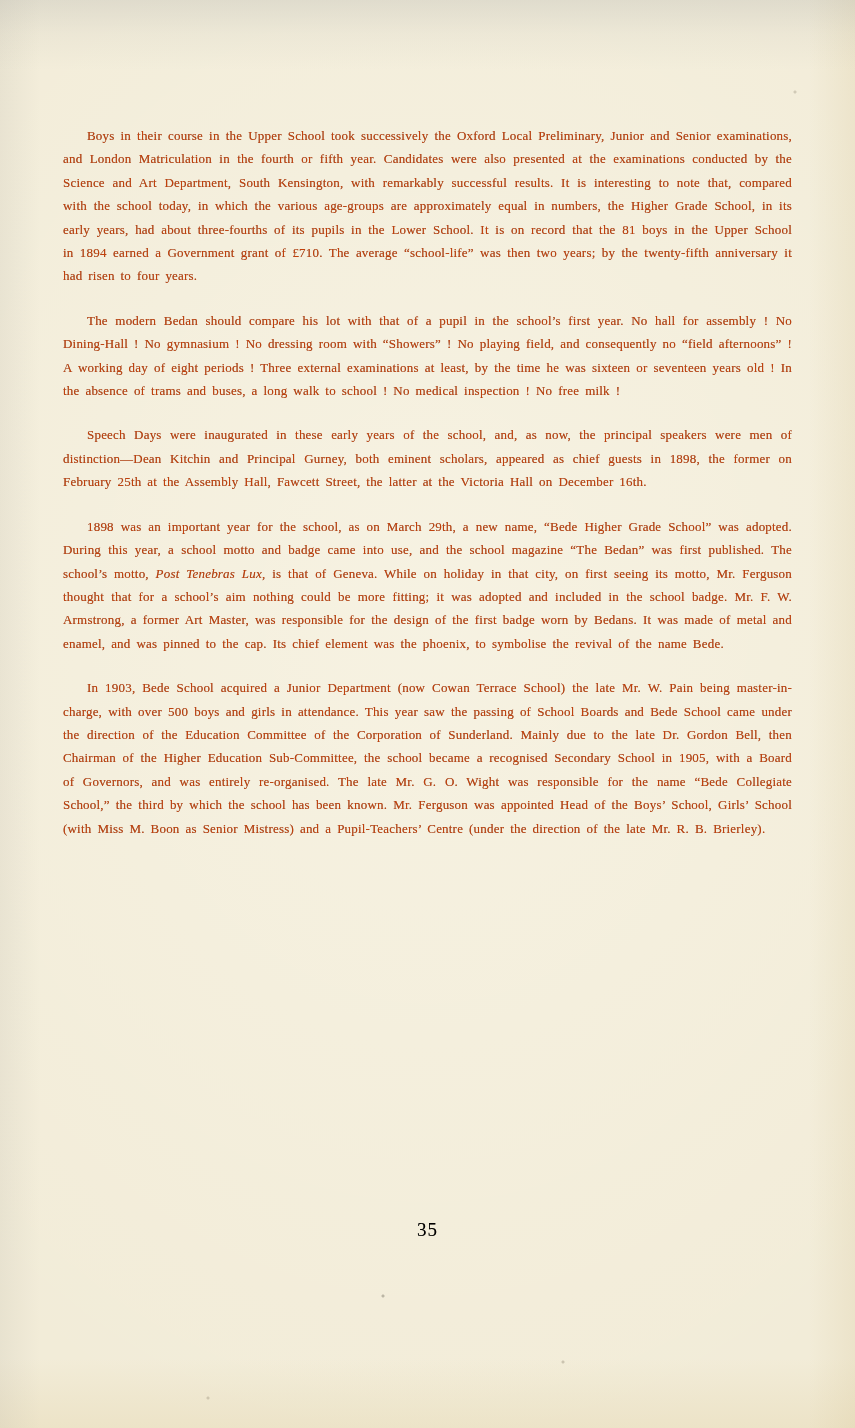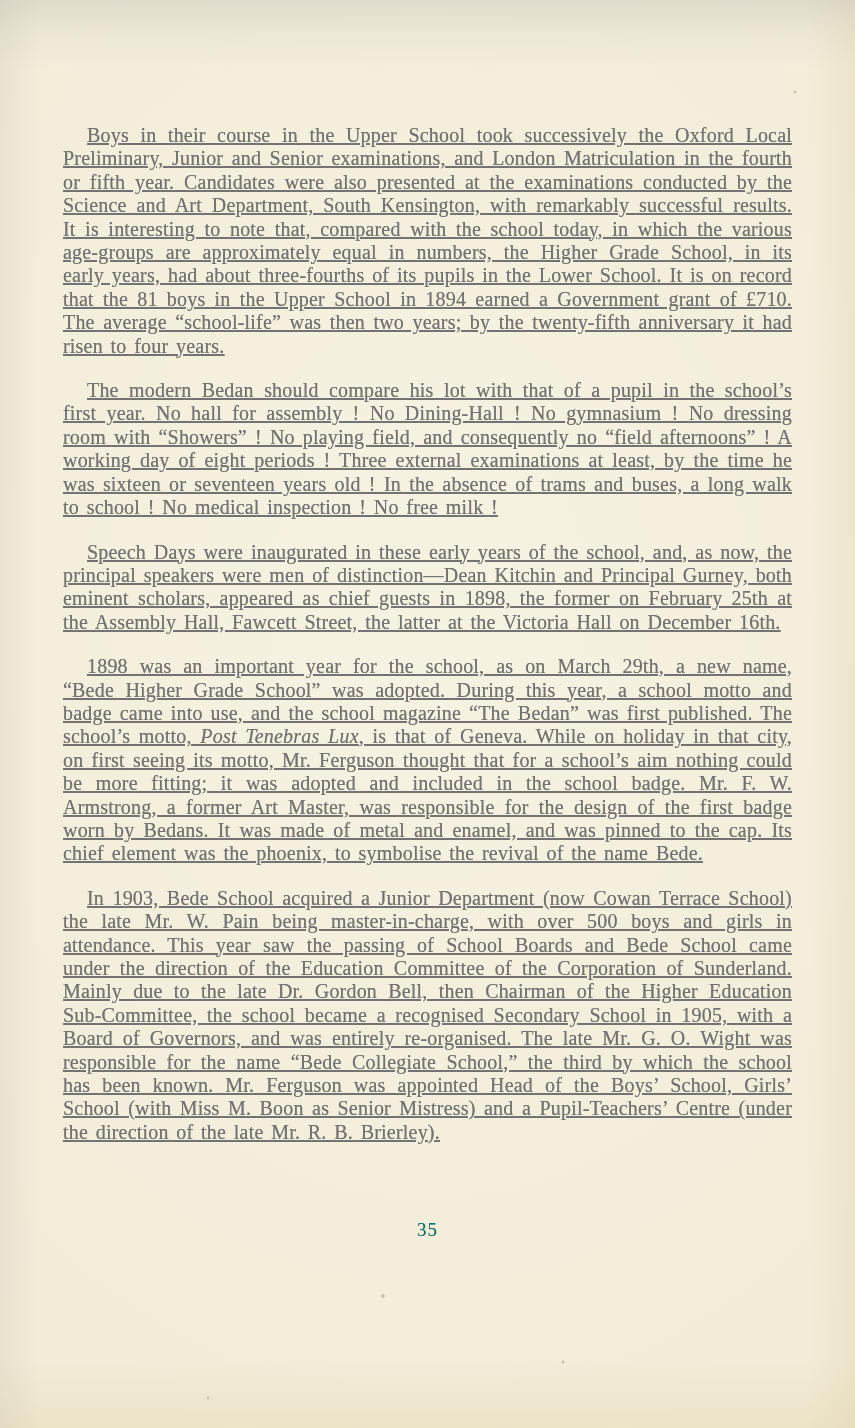--- a/index.html
+++ b/index.html
@@ -24,46 +24,45 @@
       linear-gradient(to top, rgba(222,204,156,0.28) 0px, rgba(222,204,156,0) 70px),
       radial-gradient(ellipse 120% 90% at 50% 42%, rgba(255,253,244,0.35), rgba(0,0,0,0) 70%);
     font-family: "Liberation Serif", "DejaVu Serif", serif;
   }
 
   .text-block {
     position: absolute;
     left: 63px;
     top: 124px;
     width: 729px;
-    font-size: 20px;
+    font-size: 13px;
     line-height: 23.4px;
-    color: #737373;
+    color: #c2410c;
     text-align: justify;
     letter-spacing: 0.2px;
     word-spacing: 2.5px;
     text-shadow: 0 0 0.5px rgba(66,61,53,0.55);
-    text-decoration: underline;
   }
 
   .para {
     margin: 0 0 21px 0;
     text-indent: 24px;
   }
   .para:last-child { margin-bottom: 8px; }
 
   .italic { font-style: italic; }
 
   .page-number {
     position: absolute;
     top: 1219px;
     left: 0;
     width: 855px;
     text-align: center;
     font-size: 19px;
-    color: #0f766e;
+    color: #000000;
     letter-spacing: 1px;
     text-shadow: 0 0 0.5px rgba(66,61,53,0.55);
   }
 </style>
 </head>
 <body>
 
 <div>
   <div class="text-block">
       <p class="para"><span>Boys in their course in the Upper School took successively the Oxford Local Preliminary, Junior and Senior examinations, and London Matriculation in the fourth or fifth year. Candidates were also presented at the examinations conducted by the Science and Art Department, South Kensington, with remarkably successful results. It is interesting to note that, compared with the school today, in which the various age-groups are approximately equal in numbers, the Higher Grade School, in its early years, had about three-fourths of its pupils in the Lower School. It is on record that the 81 boys in the Upper School in 1894 earned a Government grant of £710. The average “school-life” was then two years; by the twenty-fifth anniversary it had risen to four years.</span></p>

